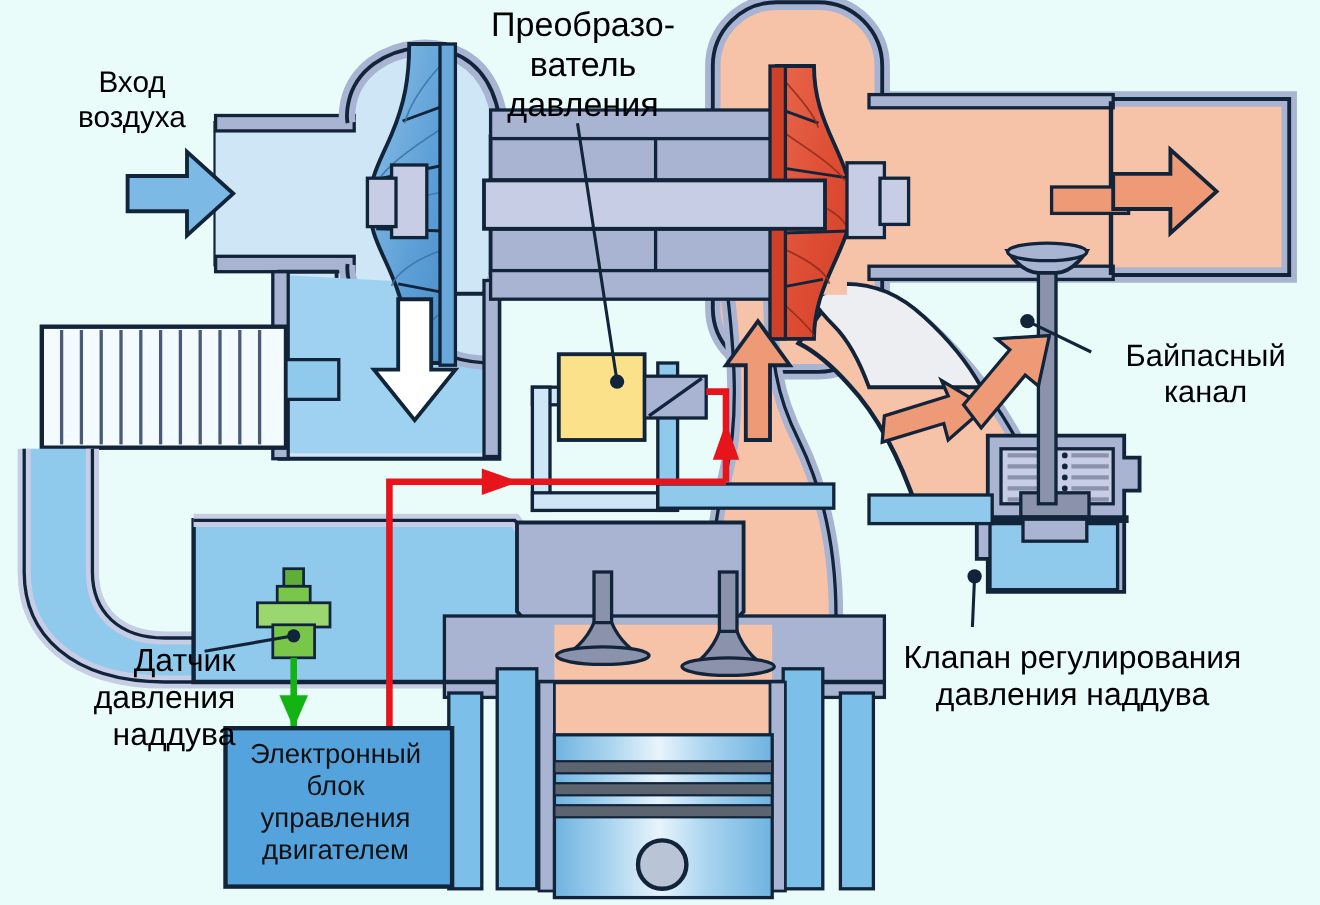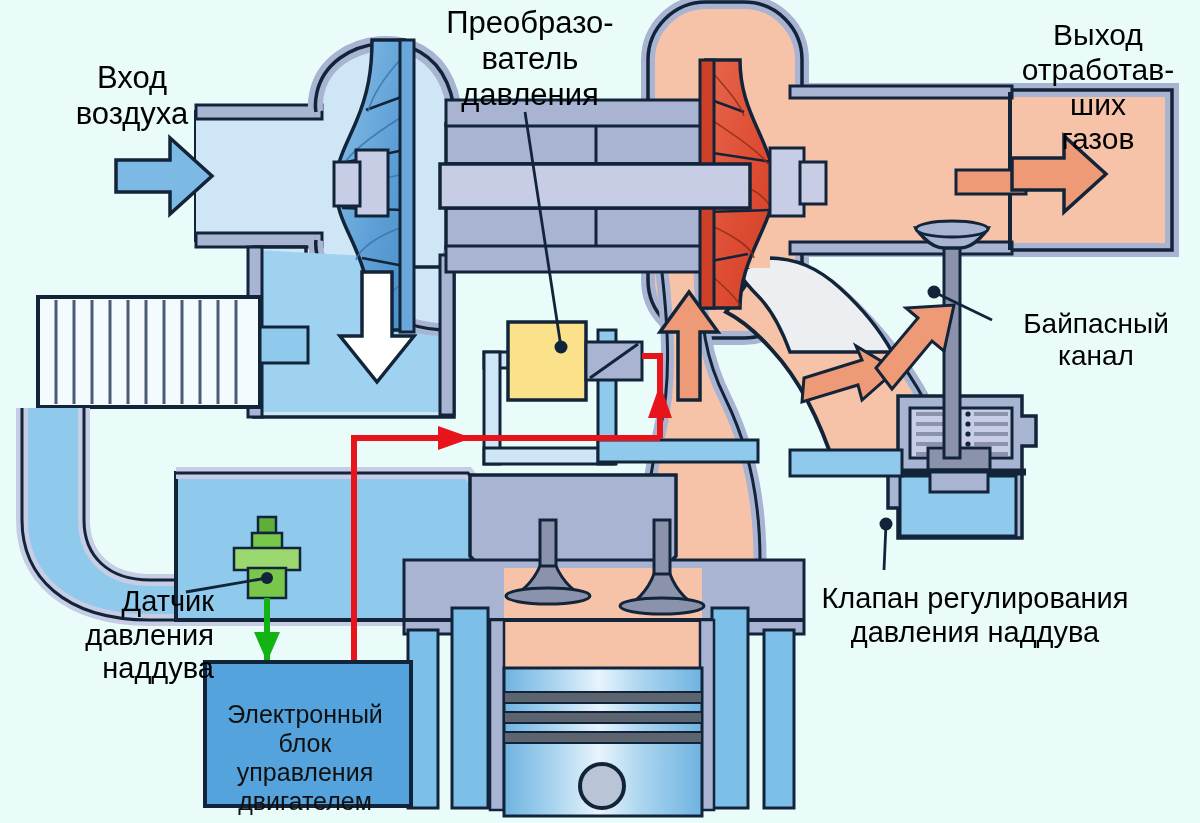--- a/index.html
+++ b/index.html
@@ -18,27 +18,27 @@
   .lbl {
     position: absolute;
     font-family: "Liberation Sans", sans-serif;
     font-weight: normal;
     color: #000000;
     line-height: 1.16;
     white-space: pre-line;
     pointer-events: none;
   }
   .lbl.c { text-align: center; }
-  #lbl-air-inlet   { left: 42px;  top: 60px;  width: 180px; font-size: 31px; }
+  #lbl-air-inlet   { left: 30px;  top: 60px;  width: 180px; font-size: 27px; }
   #lbl-converter   { left: 420px; top: 5px;   width: 220px; font-size: 31px; text-align: center; }
   #lbl-exhaust-out { left: 1000px;top: 18px;  width: 196px; font-size: 30px; text-align: center; }
   #lbl-bypass      { left: 996px; top: 308px; width: 200px; font-size: 28px; text-align: center; }
   #lbl-wastegate   { left: 790px; top: 582px; width: 370px; font-size: 29px; text-align: center; }
   #lbl-sensor      { left: 14px;  top: 585px; width: 200px; font-size: 29px; text-align: right; }
-  #lbl-ecu         { left: 205px; top: 672px; width: 200px; font-size: 25px; text-align: center; color:#101010;margin-top:28px;}
+  #lbl-ecu         { left: 205px; top: 672px; width: 200px; font-size: 25px; text-align: center; color:#101010;}
 </style>
 </head>
 <body>
 
 <div id="stage">
 
   <svg id="diagram" width="1200" height="823" viewBox="0 0 1200 823">
     <defs>
       <linearGradient id="gPiston" x1="0" y1="0" x2="1" y2="0">
         <stop offset="0%" stop-color="#6fb3e0"></stop>
@@ -546,24 +546,20 @@
     </g>
   </svg>
 
   <div class="lbl c" id="lbl-air-inlet">Вход
 воздуха</div>
 
   <div class="lbl c" id="lbl-converter">Преобразо-
 ватель
 давления</div>
 
-  <div class="lbl c" id="lbl-exhaust-out">Выход
-отработав-
-ших
-газов</div>
 
   <div class="lbl c" id="lbl-bypass">Байпасный
 канал</div>
 
   <div class="lbl c" id="lbl-wastegate">Клапан регулирования
 давления наддува</div>
 
   <div class="lbl c" id="lbl-sensor">Датчик
 давления
 наддува</div>

